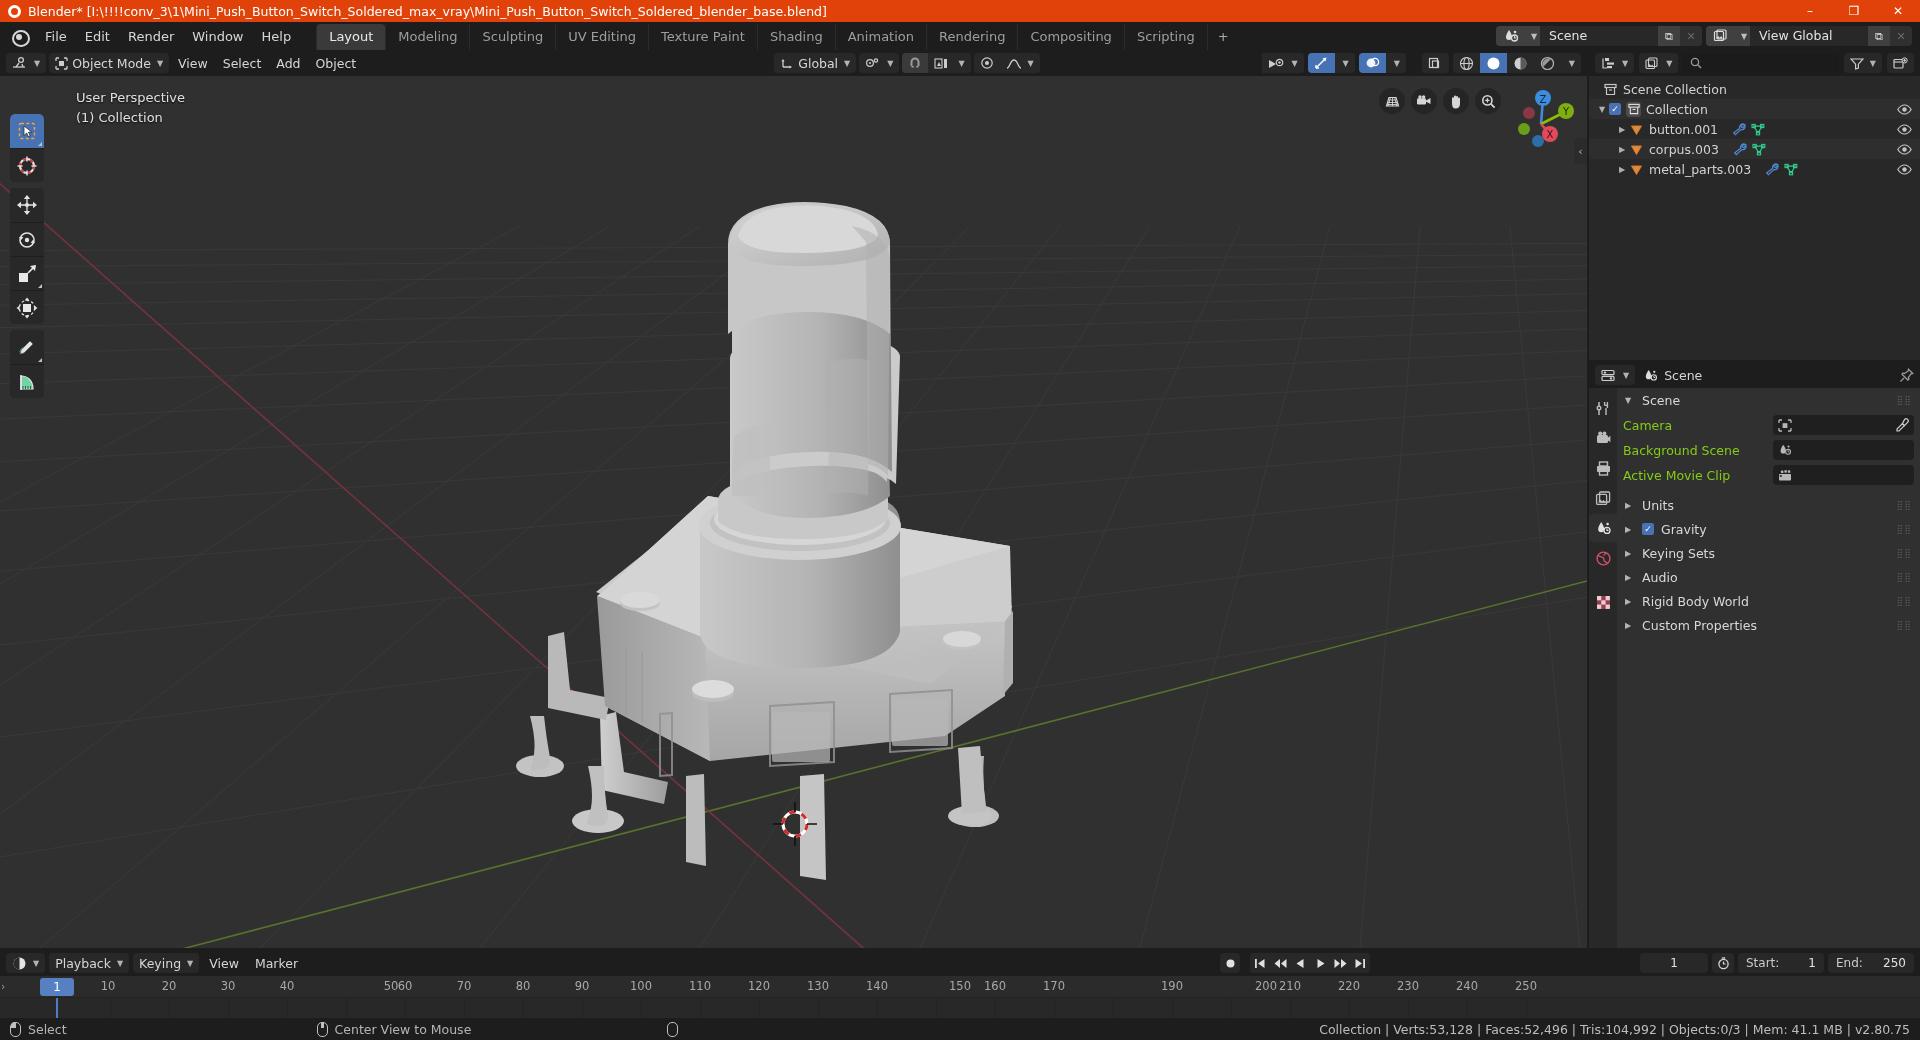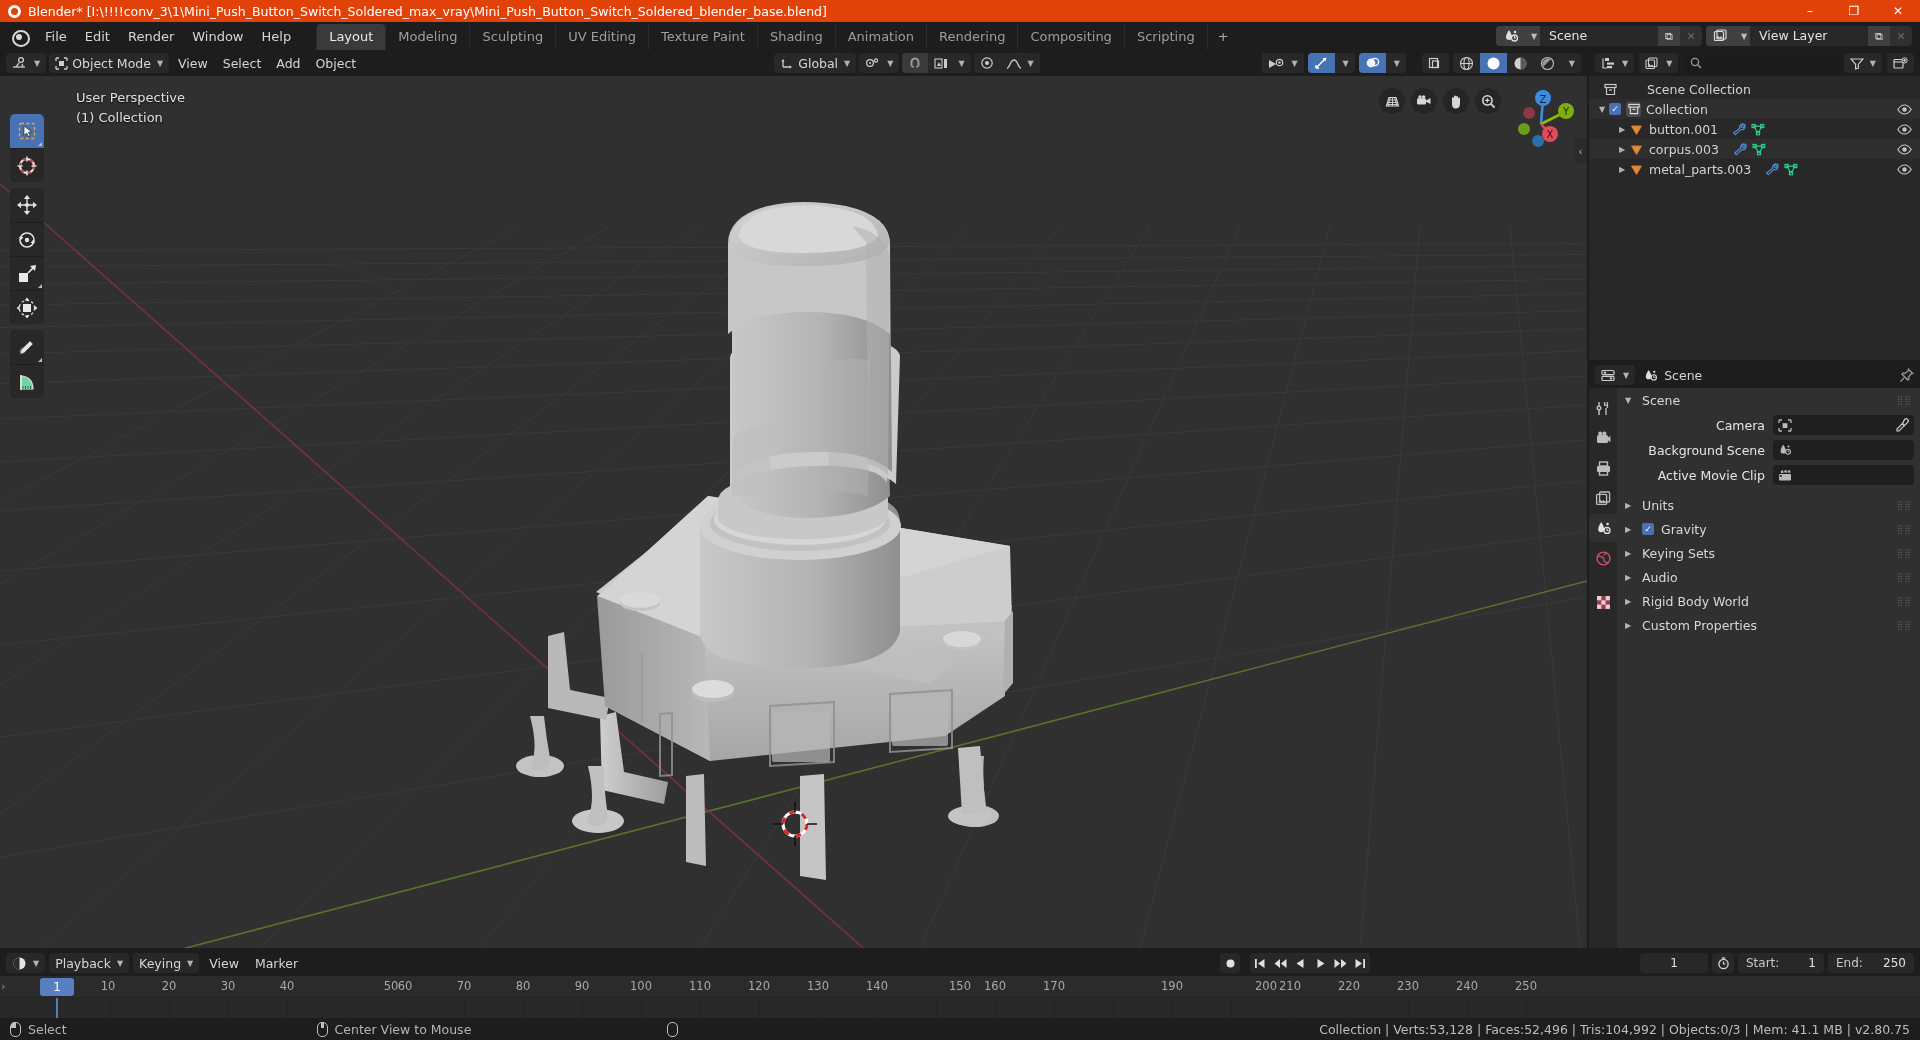--- a/index.html
+++ b/index.html
@@ -198,21 +198,21 @@
   }
   .pr-tab.active { background:#303030; }
   .pr-content { flex:1; padding:0; }
   .panel-head {
     height:24px; display:flex; align-items:center; gap:7px; padding:0 8px;
     font-size:12.5px; color:#d8d8d8;
   }
   .panel-head .tri { font-size:8px; color:#b6b6b6; width:10px; }
   .panel-head .dots { margin-left:auto; color:#5d5d5d; letter-spacing:1px; font-size:9px;}
   .field-row { display:flex; align-items:center; height:24px; margin:1px 6px; }
-  .field-row .lab { width:150px; text-align:right; padding-right:8px; font-size:12.5px; color:#e5e5e5;}
+  .field-row .lab { width:150px; padding-right:8px; font-size:12.5px; color:#84cc16;}
   .field-row .fld {
     flex:1; height:20px; background:#1f1f1f; border-radius:4px;
     display:flex; align-items:center; padding:0 5px; gap:5px; color:#9b9b9b;
   }
   .field-row .eyedrop { margin-left:auto; color:#cfcfcf; }
 
   
   .timeline {
     position:absolute; left:0; top:950px; width:1920px; height:68px;
     background:#282828;
@@ -323,21 +323,21 @@
         <div class="ico">
           <svg width="16" height="16" viewBox="0 0 16 16">
               <rect x="1.5" y="3.5" width="9" height="9" rx="1" fill="none" stroke="#ddd" stroke-width="1.2"></rect>
               <rect x="4" y="2" width="9" height="9" rx="1" fill="none" stroke="#ddd" stroke-width="1.2"></rect>
               <path d="M3 10.5 l2.2-2.6 1.6 1.8 1.3-1.6 1.6 2.4z" fill="#ddd"></path>
             </svg>
         </div>
         <div class="ico" style="width:14px;background:#404040;">
             <span class="chev">▼</span>
           </div>
-        <div class="name">View Layer</div>
+        <div class="name">View Global</div>
         <div class="btn">⧉</div>
         <div class="btn dim">✕</div>
       </div>
     </div>
   </div>
 
   <div class="viewport-wrap">
 
     <div class="vp-header">
       <div class="hbtn">
@@ -806,21 +806,21 @@
             <rect x="1" y="2.5" width="9" height="8.5" rx="1" fill="none" stroke="#ccc" stroke-width="1.2"></rect>
             <path d="M1 5h9" stroke="#ccc" stroke-width="1.1"></path>
             <circle cx="11.6" cy="3.4" r="2.6" fill="#3d3d3d" stroke="#ccc" stroke-width="1"></circle>
             <path d="M11.6 2v2.8M10.2 3.4h2.8" stroke="#ccc" stroke-width="1"></path>
           </svg>
       </div>
     </div>
 
     <div class="ol-body">
 
-      <div class="ol-row" style="padding-left:14px;gap:24px;">
+      <div class="ol-row" style="padding-left:14px;">
         <span class="ico-box">
           <svg width="13" height="13" viewBox="0 0 13 13">
               <rect x="1" y="1.5" width="11" height="3" fill="none" stroke="#c8c8c8" stroke-width="1.2"></rect>
               <path d="M2.5 4.5v7h8v-7" fill="none" stroke="#c8c8c8" stroke-width="1.2"></path>
               <path d="M5 7h3" stroke="#c8c8c8" stroke-width="1.2"></path>
             </svg>
         </span>
         <span class="lbl">Scene Collection</span>
       </div>
 

